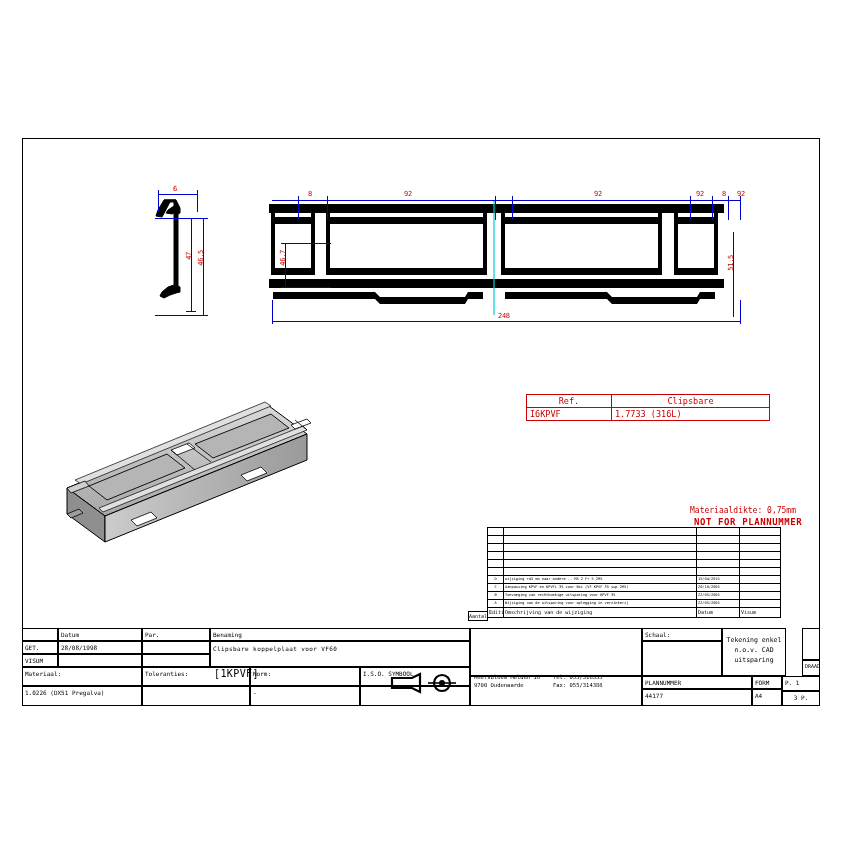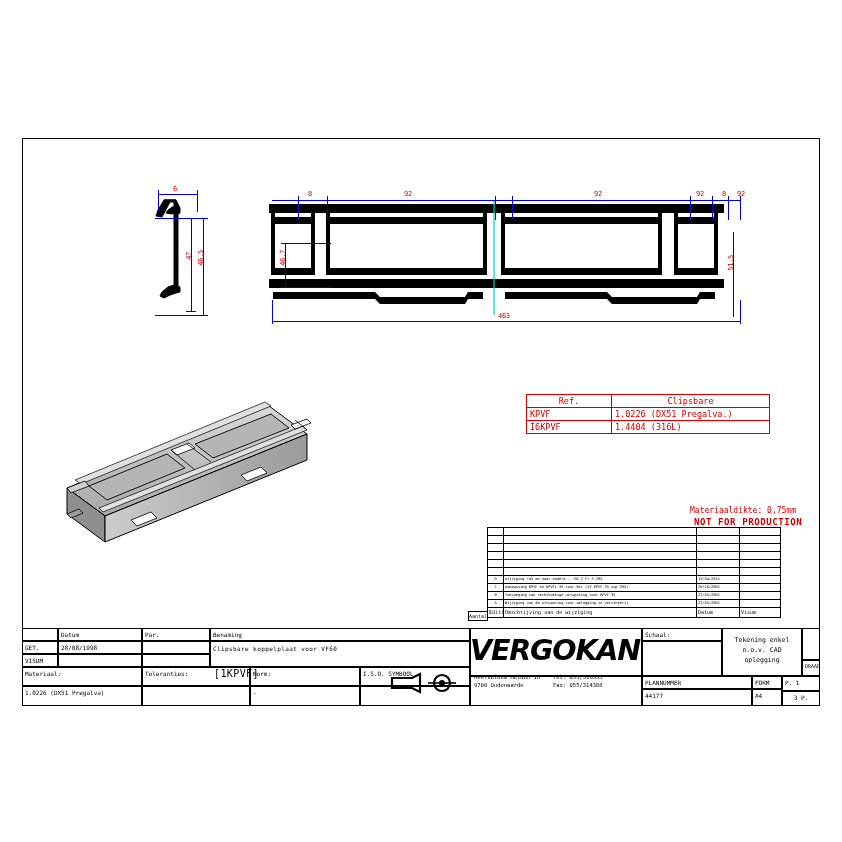--- a/index.html
+++ b/index.html
@@ -157,21 +157,21 @@
   <div class="dimline h" style="left:285px;top:243px;width:46px;"></div>
   <div class="dimline h" style="left:285px;top:287px;width:46px;"></div>
   <div class="lblv" style="left:279px;top:250px;">46,7</div>
 
   <div class="dimline v" style="left:733px;top:232px;height:85px;"></div>
   <div class="lblv" style="left:727px;top:255px;">51,5</div>
 
   <div class="dimline h" style="left:272px;top:321px;width:468px;"></div>
   <div class="dimline v" style="left:272px;top:300px;height:24px;"></div>
   <div class="dimline v" style="left:740px;top:300px;height:24px;"></div>
-  <div class="lbl" style="left:498px;top:312px;">463</div>
+  <div class="lbl" style="left:498px;top:312px;">248</div>
 
   <div class="blk" style="left:55px;top:400px;width:270px;height:190px;">
     <svg width="270" height="190" viewBox="0 0 270 190">
       <defs>
         <linearGradient id="gmet" x1="0" y1="0" x2="0" y2="1">
           <stop offset="0%" stop-color="#d9d9d9"></stop>
           <stop offset="50%" stop-color="#bfbfbf"></stop>
           <stop offset="100%" stop-color="#a8a8a8"></stop>
         </linearGradient>
         <linearGradient id="gmet2" x1="0" y1="0" x2="1" y2="0">
@@ -206,32 +206,28 @@
     </svg>
   </div>
 
   <table class="reftab">
     <tbody>
       <tr>
         <th class="c1">Ref.</th>
         <th>Clipsbare</th>
       </tr>
       <tr>
-        <td>KPVF</td>
-        <td>1.0226 (DX51 Pregalva.)</td>
-      </tr>
-      <tr>
         <td>I6KPVF</td>
-        <td>1.4404 (316L)</td>
+        <td>1.7733 (316L)</td>
       </tr>
     </tbody>
   </table>
 
   <div class="warn1">Materiaaldikte: 0,75mm</div>
-  <div class="warn2">NOT FOR PRODUCTION</div>
+  <div class="warn2">NOT FOR PLANNUMMER</div>
 
   <table class="revtab">
     <tbody>
       <tr>
           <td class="idx"></td>
           <td class="dsc"></td>
           <td class="dat"></td>
           <td class="vis"></td>
         </tr>
       <tr>
@@ -338,45 +334,40 @@
         <line x1="38" y1="11" x2="66" y2="11" stroke="#000" stroke-width="1.6"></line>
       </svg>
     </div>
 
     <div class="cell" style="left:448px;top:0px;width:172px;height:48px;"></div>
     <div class="cell" style="left:448px;top:48px;width:172px;height:30px;"></div>
 
     <div class="cell" style="left:620px;top:0px;width:80px;height:13px;">Schaal:</div>
     <div class="cell" style="left:620px;top:13px;width:80px;height:35px;"></div>
 
-    <div class="cell" style="left:700px;top:0px;width:80px;height:48px;text-align:center;
+    <div class="cell" style="left:700px;top:0px;width:64px;height:48px;text-align:center;
                              font-size:6.5px;padding-top:6px;line-height:10px;">
       <div>Tekening enkel</div>
       <div>n.o.v. CAD</div>
-      <div>oplegging</div>
+      <div>uitsparing</div>
     </div>
 
     <div class="cell" style="left:780px;top:0px;width:18px;height:32px;"></div>
     <div class="cell" style="left:780px;top:32px;width:18px;height:16px;font-size:5px;">DRAAD</div>
 
     <div class="cell" style="left:620px;top:48px;width:110px;height:13px;">PLANNUMMER</div>
     <div class="cell mid" style="left:620px;top:61px;width:110px;height:17px;">44177</div>
 
     <div class="cell" style="left:730px;top:48px;width:30px;height:13px;">FORM</div>
     <div class="cell mid" style="left:730px;top:61px;width:30px;height:17px;">A4</div>
 
     <div class="cell" style="left:760px;top:48px;width:38px;height:15px;">P. 1</div>
     <div class="cell" style="left:760px;top:63px;width:38px;height:15px;text-align:center;">3 P.</div>
   </div>
 
-  <div class="logo">
-    <svg width="172" height="32" viewBox="0 0 172 32">
-      <text x="0" y="26" font-family="DejaVu Sans, sans-serif" font-size="29" font-weight="bold" font-style="italic" letter-spacing="-1.2" fill="#000000" textLength="170" lengthAdjust="spacingAndGlyphs">VERGOKAN</text>
-    </svg>
-  </div>
 
   <div class="addr">
     <div>Meersbloem Melden 16</div>
     <div>9700 Oudenaarde</div>
   </div>
   <div class="addr2">
     <div>Tel: 055/316335</div>
     <div>Fax: 055/314388</div>
   </div>
 

